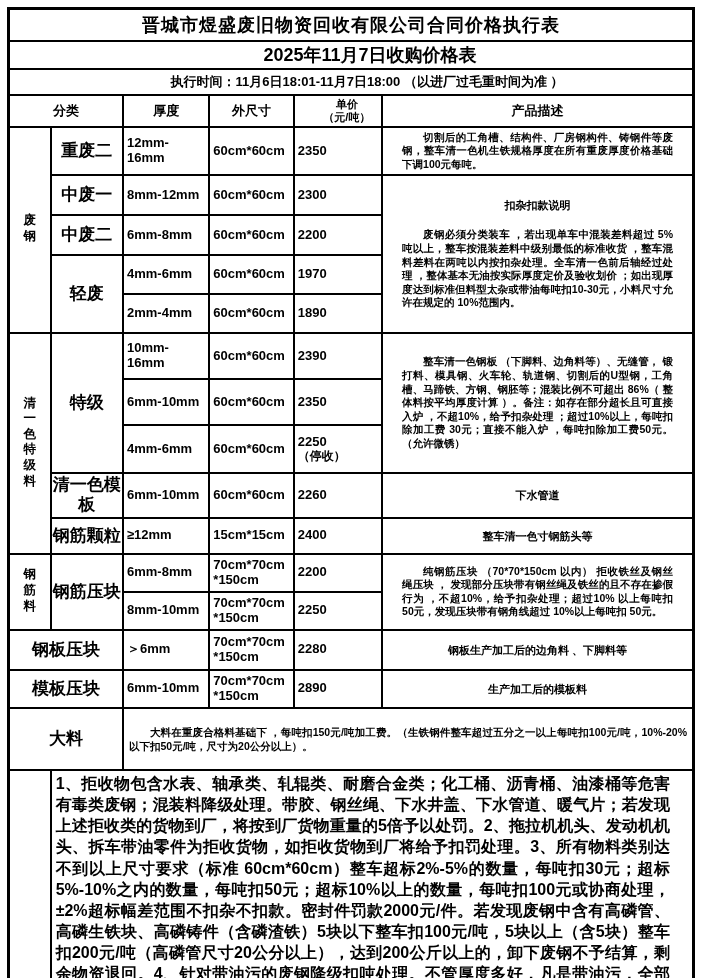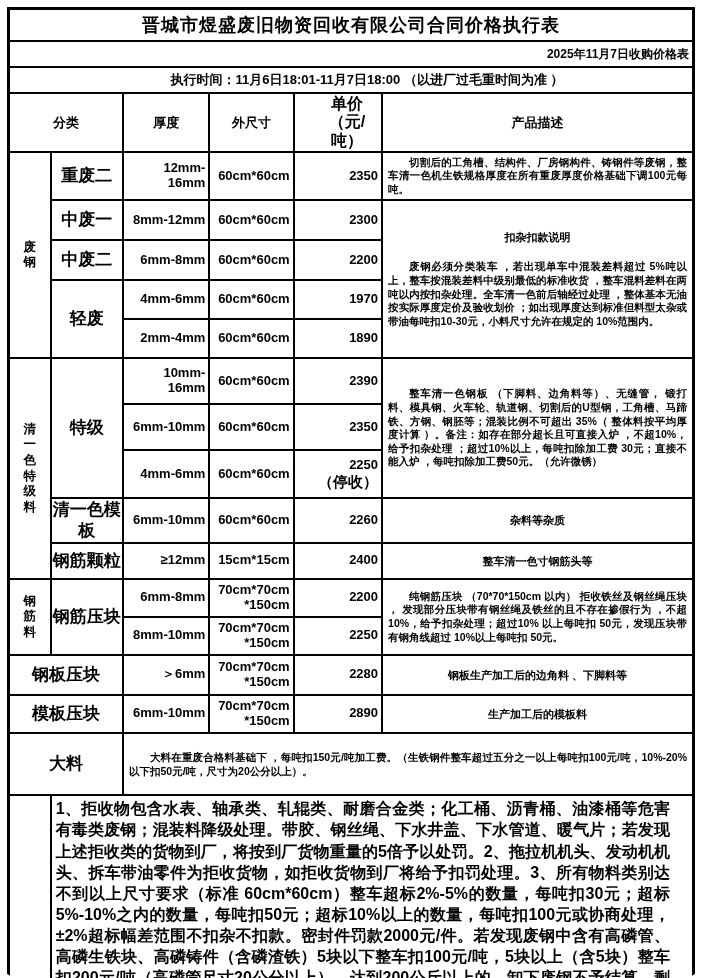--- a/index.html
+++ b/index.html
@@ -1,37 +1,37 @@
 <!DOCTYPE html>
 <html><head>
 <meta charset="utf-8">
 <style>
   html,body{margin:0;padding:0;background:#ffffff;}
   .page{
     width:702px;height:978px;background:#fff;box-sizing:border-box;
     font-family:"Liberation Sans","DejaVu Sans",sans-serif;
-    font-weight:bold;color:#000;position:relative;overflow:hidden;border-radius:19px;
+    font-weight:bold;color:#000;position:relative;overflow:hidden;
   }
   table.main{
     border-collapse:collapse;table-layout:fixed;
     width:688px;margin:7px auto 0 auto;
     border:3px solid #000;
   }
   td{border:2px solid #000;padding:1px 3px;vertical-align:middle;overflow:hidden;}
   .title-cell{font-size:18px;text-align:center;letter-spacing:1px;}
-  .subtitle-cell{font-size:12px;text-align:right;padding-left:41px;}
+  .subtitle-cell{font-size:18px;text-align:center;padding-left:41px;}
   .exec-cell{font-size:13px;text-align:center;padding-left:35px;}
   .hdr{font-size:13px;text-align:center;margin-top:12px;}
-  .hdr-price{font-size:16px;line-height:1.15;padding-left:21px;}
-  .cat{font-size:12.5px;text-align:center;line-height:1.25;padding:10px;}
+  .hdr-price{font-size:11px;line-height:1.15;padding-left:21px;}
+  .cat{font-size:12.5px;text-align:center;line-height:1.25;padding:10px;font-family:Liberation Mono, monospace;}
   .sub{font-size:17px;text-align:center;line-height:1.2;padding:1px;}
-  .thick,.size,.price{font-size:13px;text-align:right;line-height:1.15;}
+  .thick,.size,.price{font-size:13px;text-align:left;line-height:1.15;}
   .size{white-space:pre-line;}
-  .price-note{display:block;font-size:15px;}
-  .desc{font-size:10.5px;line-height:1.3;text-align:justify;padding:2px 5px;}
+  .price-note{display:block;font-size:12px;}
+  .desc{font-size:10.5px;line-height:1.3;text-align:justify;padding:2px 19px;}
   .desc-indent{text-indent:2em;}
   .desc-center{text-align:center;font-size:11px;}
   .desc-title{text-align:center;font-size:11px;margin-bottom:16px;}
   .dalia-text{font-size:10.5px;line-height:1.35;text-align:justify;text-indent:2em;padding:16px 5px;}
   .remarks-text{font-size:16px;line-height:1.32;text-align:justify;padding:2px 22px 2px 4px;vertical-align:top;}
   .footer-cell{vertical-align:top;padding:3px 6px;}
   .footer-line{font-size:12.5px;line-height:1.22;white-space:pre-wrap;}
 </style>
 </head>
 <body>
@@ -104,41 +104,41 @@
       <td class="size">60cm*60cm</td>
       <td class="price">1890</td>
     </tr>
 
     <tr>
       <td class="cat" rowspan="5">清一色特级料</td>
       <td class="sub" rowspan="3">特级</td>
       <td class="thick" style="height:42px">10mm-16mm</td>
       <td class="size">60cm*60cm</td>
       <td class="price">2390</td>
-      <td class="desc desc-indent" rowspan="3">整车清一色钢板 （下脚料、边角料等）、无缝管， 锻打料、模具钢、火车轮、轨道钢、切割后的U型钢，工角槽、马蹄铁、方钢、钢胚等；混装比例不可超出 35%（ 整体料按平均厚度计算 ）。备注：如存在部分超长且可直接入炉 ，不超10%，给予扣杂处理 ；超过10%以上，每吨扣除加工费 30元；直接不能入炉 ，每吨扣除加工费50元。（允许微锈）</td>
+      <td class="desc desc-indent" rowspan="3">整车清一色钢板 （下脚料、边角料等）、无缝管， 锻打料、模具钢、火车轮、轨道钢、切割后的U型钢，工角槽、马蹄铁、方钢、钢胚等；混装比例不可超出 86%（ 整体料按平均厚度计算 ）。备注：如存在部分超长且可直接入炉 ，不超10%，给予扣杂处理 ；超过10%以上，每吨扣除加工费 30元；直接不能入炉 ，每吨扣除加工费50元。（允许微锈）</td>
     </tr>
     <tr>
       <td class="thick" style="height:42px">6mm-10mm</td>
       <td class="size">60cm*60cm</td>
       <td class="price">2350</td>
     </tr>
     <tr>
       <td class="thick" style="height:44px">4mm-6mm</td>
       <td class="size">60cm*60cm</td>
       <td class="price">
         <span>2250</span>
         <span class="price-note">（停收）</span>
       </td>
     </tr>
     <tr>
       <td class="sub" style="height:34px">清一色模板</td>
       <td class="thick">6mm-10mm</td>
       <td class="size">60cm*60cm</td>
       <td class="price">2260</td>
-      <td class="desc desc-center">杂料等杂质</td>
+      <td class="desc desc-center">下水管道</td>
     </tr>
     <tr>
       <td class="sub" style="height:32px">钢筋颗粒</td>
       <td class="thick">≥12mm</td>
       <td class="size">15cm*15cm</td>
       <td class="price">2400</td>
       <td class="desc desc-center">整车清一色寸钢筋头等</td>
     </tr>
 
     <tr>

